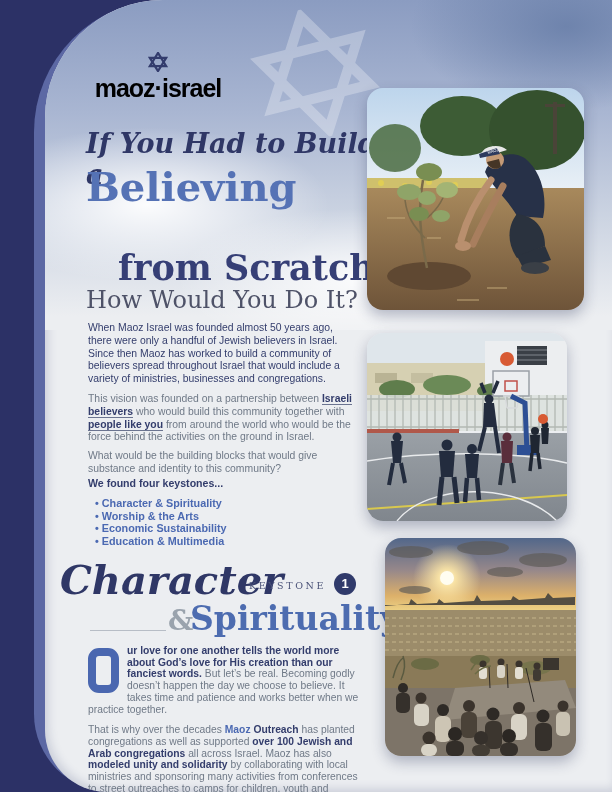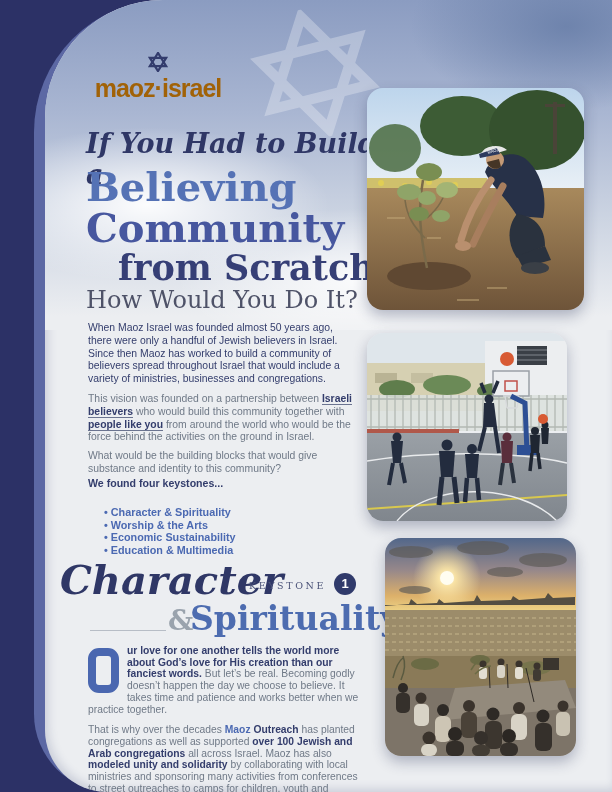--- a/index.html
+++ b/index.html
@@ -12,34 +12,34 @@
   .sky{position:absolute;left:45px;top:0;width:567px;height:330px;
     background:
       radial-gradient(ellipse 260px 110px at 18% 62%, rgba(255,255,255,.95), rgba(255,255,255,0) 70%),
       radial-gradient(ellipse 300px 120px at 55% 85%, rgba(255,255,255,.85), rgba(255,255,255,0) 60%),
       radial-gradient(ellipse 240px 130px at 92% 8%, rgba(104,126,168,.85), rgba(104,126,168,0) 65%),
       linear-gradient(180deg,#8b9cc1 0%,#a9b6d2 34%,#ccd4e2 66%,#eceef1 96%);}
   .flag-star{position:absolute;left:195px;top:8px;opacity:.28;transform:rotate(-14deg);}
   
   .logo{position:absolute;left:88px;top:52px;width:140px;text-align:center;}
   .logo-star{display:block;margin:0 auto 2px auto;}
-  .logo-text{font-family:"Liberation Sans",sans-serif;font-weight:700;font-size:25px;letter-spacing:-1px;color:#a16207;}
+  .logo-text{font-family:"Liberation Sans",sans-serif;font-weight:700;font-size:25px;letter-spacing:-1px;color:#000000;}
   
   .script{font-family:"DejaVu Serif",serif;font-style:italic;color:#2f3766;}
   .hero-script{position:absolute;left:86px;top:128px;font-size:27px;font-weight:600;width:300px;}
   .hero1{position:absolute;left:86px;top:163px;font-family:"DejaVu Serif",serif;font-weight:700;font-size:40px;color:#5572b5;letter-spacing:0px;}
   .hero2{position:absolute;left:86px;top:204px;font-family:"DejaVu Serif",serif;font-weight:700;font-size:40px;color:#47579f;}
   .hero3{position:absolute;left:86px;top:247px;font-family:"DejaVu Serif",serif;font-weight:700;font-size:35px;color:#363f76;margin-left:32px;}
   .hero4{position:absolute;left:86px;top:286px;font-family:"DejaVu Serif",serif;font-size:24px;color:#4e5268;}
   
   .p{position:absolute;left:88px;width:268px;font-size:10.4px;line-height:12.8px;color:#6f7987;}
   .p.bold-navy{color:#333d6c;font-weight:400;}
   .link{color:#333d6c;font-weight:700;border-bottom:1.3px solid #6b7490;}
   .lead{position:absolute;left:88px;width:268px;font-size:10.6px;font-weight:700;color:#333d6c;}
-  .keystone-list{position:absolute;left:88px;top:490px;width:268px;margin:16px;padding:0;list-style:none;}
+  .keystone-list{position:absolute;left:88px;top:490px;width:268px;margin:7px;padding:0;list-style:none;}
   .keystone-list li{font-size:10.8px;line-height:12.7px;font-weight:700;color:#4b69b2;}
   .keystone-list li::before{content:"• ";color:#4b69b2;}
   
   .k-script{position:absolute;left:60px;top:556px;font-size:40px;font-weight:600;}
   .k-label{position:absolute;left:249px;top:580px;font-family:"DejaVu Serif",serif;font-size:9.5px;letter-spacing:2.6px;color:#4b5378;}
   .k-badge{position:absolute;left:334px;top:573px;width:22px;height:22px;border-radius:50%;background:#303a6b;color:#ffffff;font-weight:700;font-size:13px;text-align:center;line-height:22px;}
   .k-rule{position:absolute;left:90px;top:630px;width:76px;height:1px;background:#b7bdc6;}
   .k-amp{position:absolute;left:168px;top:604px;font-family:"DejaVu Serif",serif;font-weight:700;font-size:28px;color:#9aa3ad;}
   .k-title{position:absolute;left:190px;top:599px;font-family:"DejaVu Serif",serif;font-weight:700;font-size:33px;color:#4d6cb0;}
   
@@ -73,21 +73,20 @@
       <div class="logo">
         <svg class="logo-star" width="22" height="20" viewBox="0 0 24 22">
           <polygon points="12,1 21,15.5 3,15.5" fill="none" stroke="#333c6d" stroke-width="2.4"></polygon>
           <polygon points="12,21 3,6.5 21,6.5" fill="none" stroke="#333c6d" stroke-width="2.4"></polygon>
         </svg>
         <div class="logo-text">maoz·israel</div>
       </div>
 
       <div class="script hero-script">If You Had to Build a</div>
       <div class="hero1">Believing</div>
-      <div class="hero2">Community</div>
       <div class="hero3">from Scratch,</div>
       <div class="hero4">How Would You Do It?</div>
 
       <div class="p bold-navy" style="top:322px;">When Maoz Israel was founded almost 50 years ago, there were only a handful of Jewish believers in Israel. Since then Maoz has worked to build a community of believers spread throughout Israel that would include a variety of ministries, businesses and congregations.</div>
       <div class="p" style="top:393px;"><span>This vision was founded on a partnership between </span><span class="link">Israeli believers</span><span> who would build this community together with </span><span class="link">people like you</span><span> from around the world who would be the force behind the activities on the ground in Israel.</span></div>
       <div class="p" style="top:450px;">What would be the building blocks that would give substance and identity to this community?</div>
       <div class="lead" style="top:477px;">We found four keystones...</div>
       <ul class="keystone-list">
         <li>Character &amp; Spirituality</li>
         <li>Worship &amp; the Arts</li>

